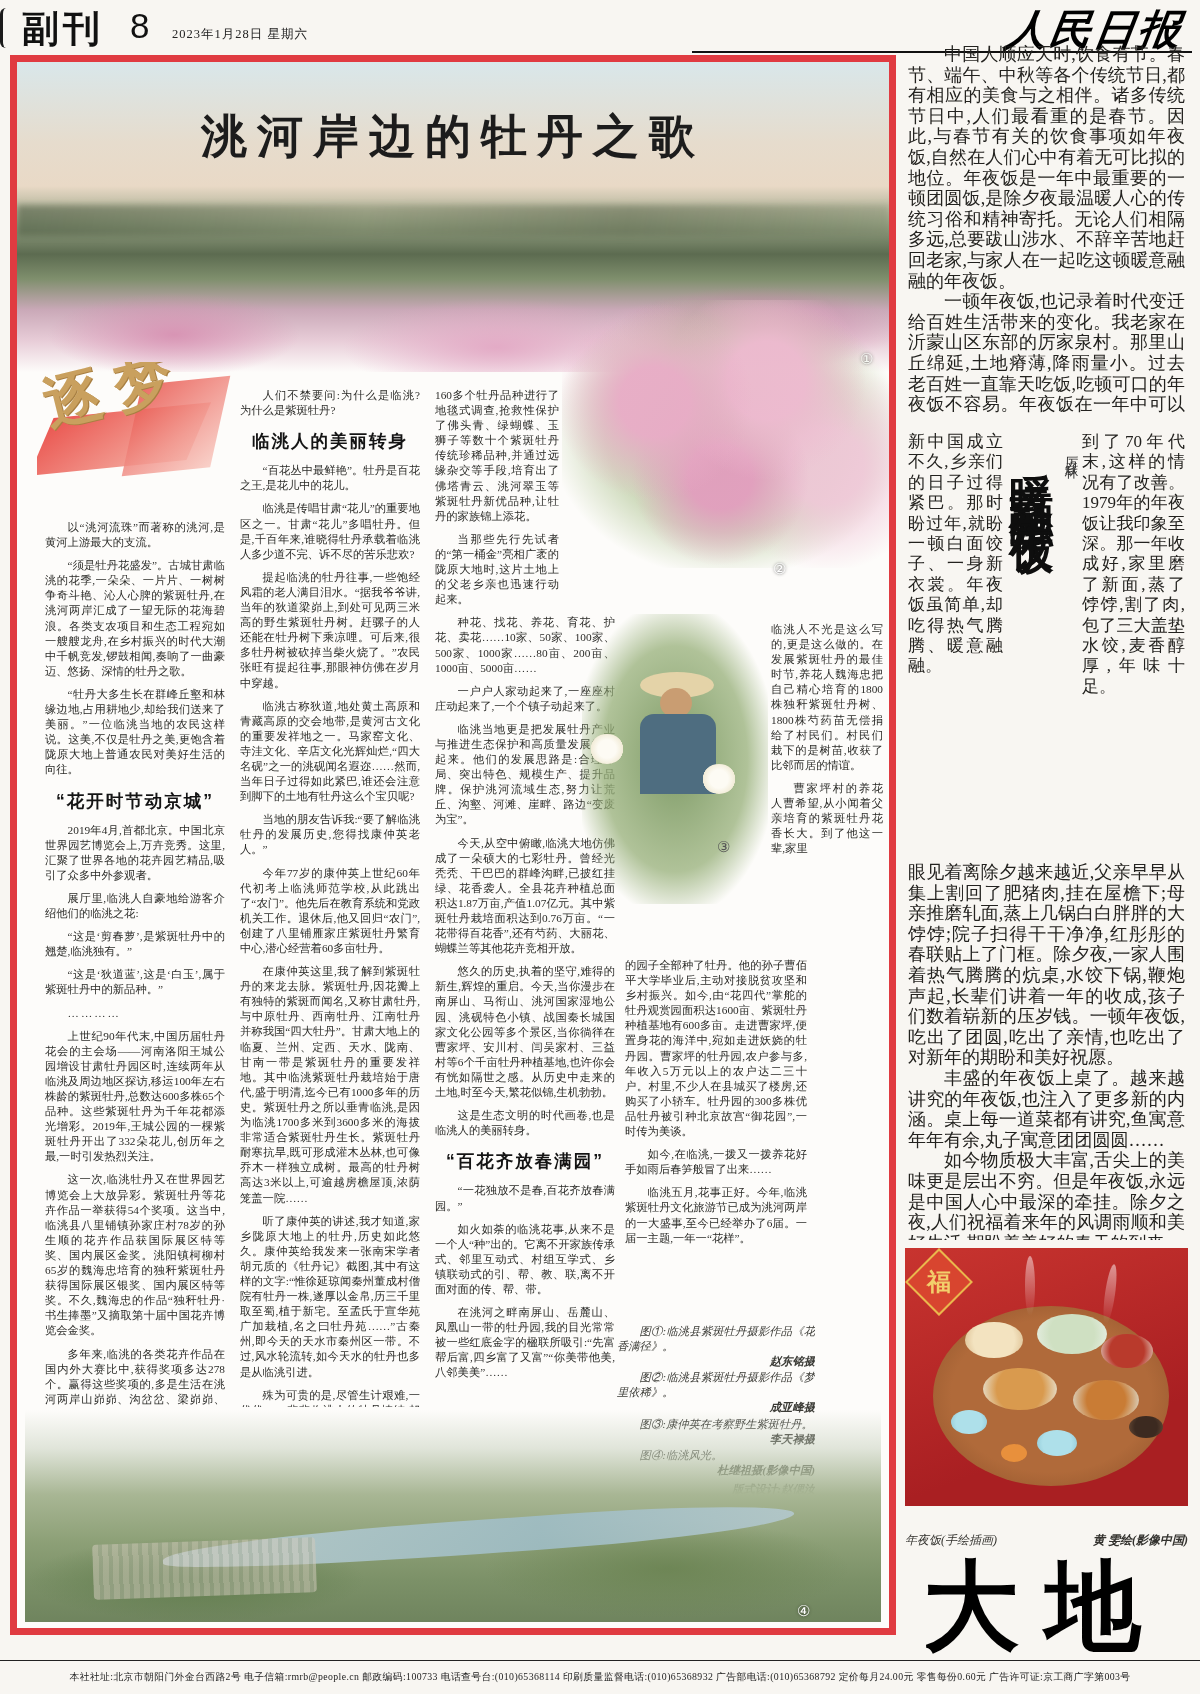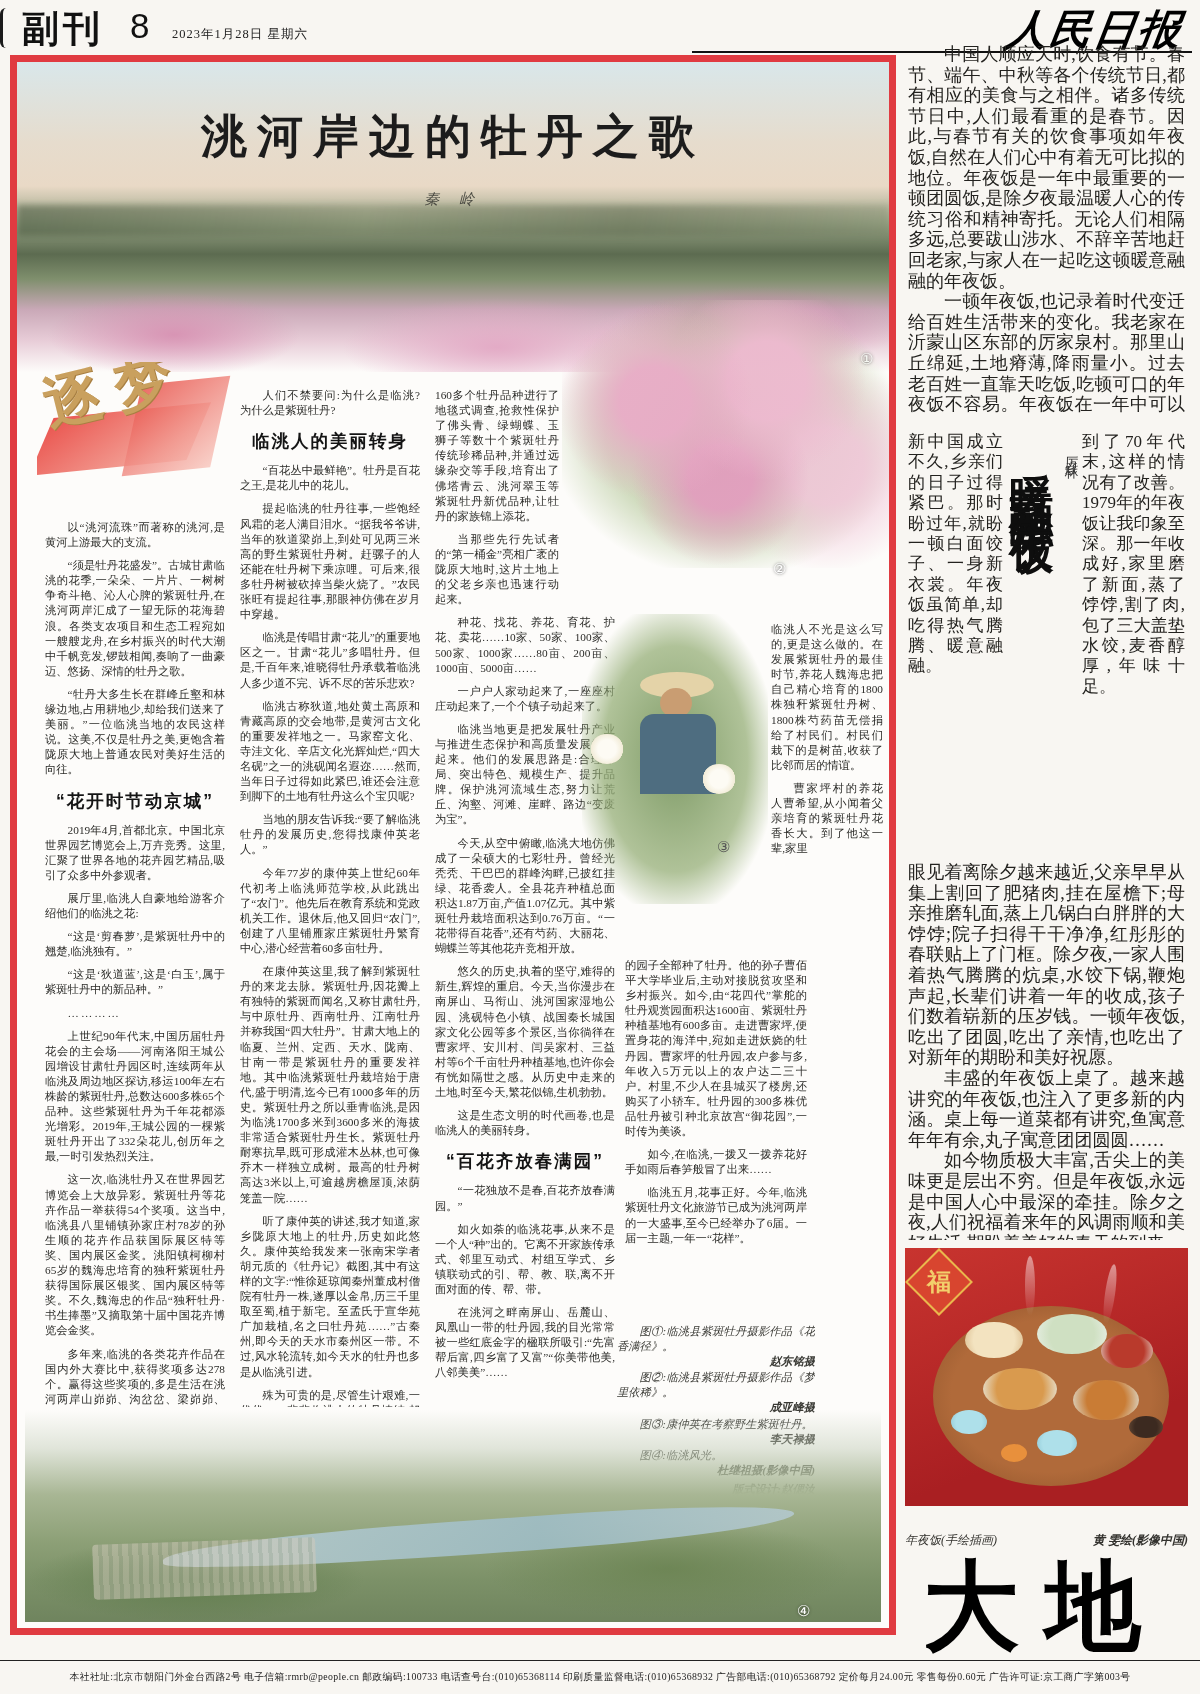--- a/index.html
+++ b/index.html
@@ -108,21 +108,20 @@
   <div class="sup">副刊</div>
   <div class="pno">8</div>
   <div class="date">2023年1月28日  星期六</div>
   <div class="paper">人民日报</div>
   <div class="rule"></div>
 </div>
 
 <div class="frame">
   <div class="photo1"></div>
   <div class="title">洮河岸边的牡丹之歌</div>
-  <div class="byline">秦 岭</div>
   <span class="plabel" style="left:843px;top:288px;">①</span>
 
   <div class="col" style="left:20px;top:300px;width:196px;height:1045px;">
     <div class="zhu">
       <div class="rib1"></div>
       <div class="rib2"></div>
       <div class="zt">逐梦</div>
     </div>
     <div>
         <p class="para">以“洮河流珠”而著称的洮河,是黄河上游最大的支流。</p>
@@ -138,22 +137,22 @@
         <p class="para">这一次,临洮牡丹又在世界园艺博览会上大放异彩。紫斑牡丹等花卉作品一举获得54个奖项。这当中,临洮县八里铺镇孙家庄村78岁的孙生顺的花卉作品获国际展区特等奖、国内展区金奖。洮阳镇柯柳村65岁的魏海忠培育的独秆紫斑牡丹获得国际展区银奖、国内展区特等奖。不久,魏海忠的作品“独秆牡丹·书生捧墨”又摘取第十届中国花卉博览会金奖。</p>
         <p class="para">多年来,临洮的各类花卉作品在国内外大赛比中,获得奖项多达278个。赢得这些奖项的,多是生活在洮河两岸山峁峁、沟岔岔、梁峁峁、川道道上的庄稼汉。他们中,有的成了“土专家”,常常应邀前往省内外传授“土经验”“土秘方”……正是有了这些养花人,“中国花卉之乡”“中国花木之乡”“全国花卉生产示范基地”等一个个闪光的名字“花”落临洮。</p>
         <p class="para">如今,每年来临洮赏花、订购花木、旅游的人越来越多。牡丹不断地拓展着临洮的“朋友圈”。临洮也成为全球的花卉专家、学者研究紫斑牡丹的首选地。人们的目光,一次次聚焦临洮乡村,聚焦临洮紫斑牡丹,聚焦洮河两岸朴实、智慧、富有创造力的这些庄稼汉……</p>
       </div>
   </div>
 
   <div class="col" style="left:215px;top:318px;width:196px;height:1027px;">
       <p class="para">人们不禁要问:为什么是临洮? 为什么是紫斑牡丹?</p>
       <p class="para subhead">临洮人的美丽转身</p>
       <p class="para">“百花丛中最鲜艳”。牡丹是百花之王,是花儿中的花儿。</p>
+      <p class="para">临洮是传唱甘肃“花儿”的重要地区之一。甘肃“花儿”多唱牡丹。但是,千百年来,谁晓得牡丹承载着临洮人多少道不完、诉不尽的苦乐悲欢?</p>
       <p class="para">提起临洮的牡丹往事,一些饱经风霜的老人满目泪水。“据我爷爷讲,当年的狄道梁峁上,到处可见两三米高的野生紫斑牡丹树。赶骡子的人还能在牡丹树下乘凉哩。可后来,很多牡丹树被砍掉当柴火烧了。”农民张旺有提起往事,那眼神仿佛在岁月中穿越。</p>
-      <p class="para">临洮是传唱甘肃“花儿”的重要地区之一。甘肃“花儿”多唱牡丹。但是,千百年来,谁晓得牡丹承载着临洮人多少道不完、诉不尽的苦乐悲欢?</p>
       <p class="para">临洮古称狄道,地处黄土高原和青藏高原的交会地带,是黄河古文化的重要发祥地之一。马家窑文化、寺洼文化、辛店文化光辉灿烂,“四大名砚”之一的洮砚闻名遐迩……然而,当年日子过得如此紧巴,谁还会注意到脚下的土地有牡丹这么个宝贝呢?</p>
       <p class="para">当地的朋友告诉我:“要了解临洮牡丹的发展历史,您得找康仲英老人。”</p>
       <p class="para">今年77岁的康仲英上世纪60年代初考上临洮师范学校,从此跳出了“农门”。他先后在教育系统和党政机关工作。退休后,他又回归“农门”,创建了八里铺雁家庄紫斑牡丹繁育中心,潜心经营着60多亩牡丹。</p>
       <p class="para">在康仲英这里,我了解到紫斑牡丹的来龙去脉。紫斑牡丹,因花瓣上有独特的紫斑而闻名,又称甘肃牡丹,与中原牡丹、西南牡丹、江南牡丹并称我国“四大牡丹”。甘肃大地上的临夏、兰州、定西、天水、陇南、甘南一带是紫斑牡丹的重要发祥地。其中临洮紫斑牡丹栽培始于唐代,盛于明清,迄今已有1000多年的历史。紫斑牡丹之所以垂青临洮,是因为临洮1700多米到3600多米的海拔非常适合紫斑牡丹生长。紫斑牡丹耐寒抗旱,既可形成灌木丛林,也可像乔木一样独立成树。最高的牡丹树高达3米以上,可逾越房檐屋顶,浓荫笼盖一院……</p>
       <p class="para">听了康仲英的讲述,我才知道,家乡陇原大地上的牡丹,历史如此悠久。康仲英给我发来一张南宋学者胡元质的《牡丹记》截图,其中有这样的文字:“惟徐延琼闻秦州董成村僧院有牡丹一株,遂厚以金帛,历三千里取至蜀,植于新宅。至孟氏于宣华苑广加栽植,名之曰牡丹苑……”古秦州,即今天的天水市秦州区一带。不过,风水轮流转,如今天水的牡丹也多是从临洮引进。</p>
       <p class="para">殊为可贵的是,尽管生计艰难,一代代、一辈辈临洮人的牡丹情结,却始终在农家小院里如袅袅炊烟一样连绵不绝。一棵、两棵……又一棵、又两棵……尽管数量非常有限,却星罗棋布地分布在南屏镇、玉井镇、洮阳镇、新添镇、太石镇等18个乡镇的庄户人家。</p>
       <p class="para">“那棵牡丹,还是我太爷爷手里……”在临洮行走,总能听到这样的话。如今很多早已声名在外的临洮养花人,就是从其父辈、爷爷乃至太爷爷那一代开始,赓续着牡丹情结,坚守着一方水土。</p>
     </div>
 
   <div class="col" style="left:410px;top:318px;width:196px;height:1027px;">

